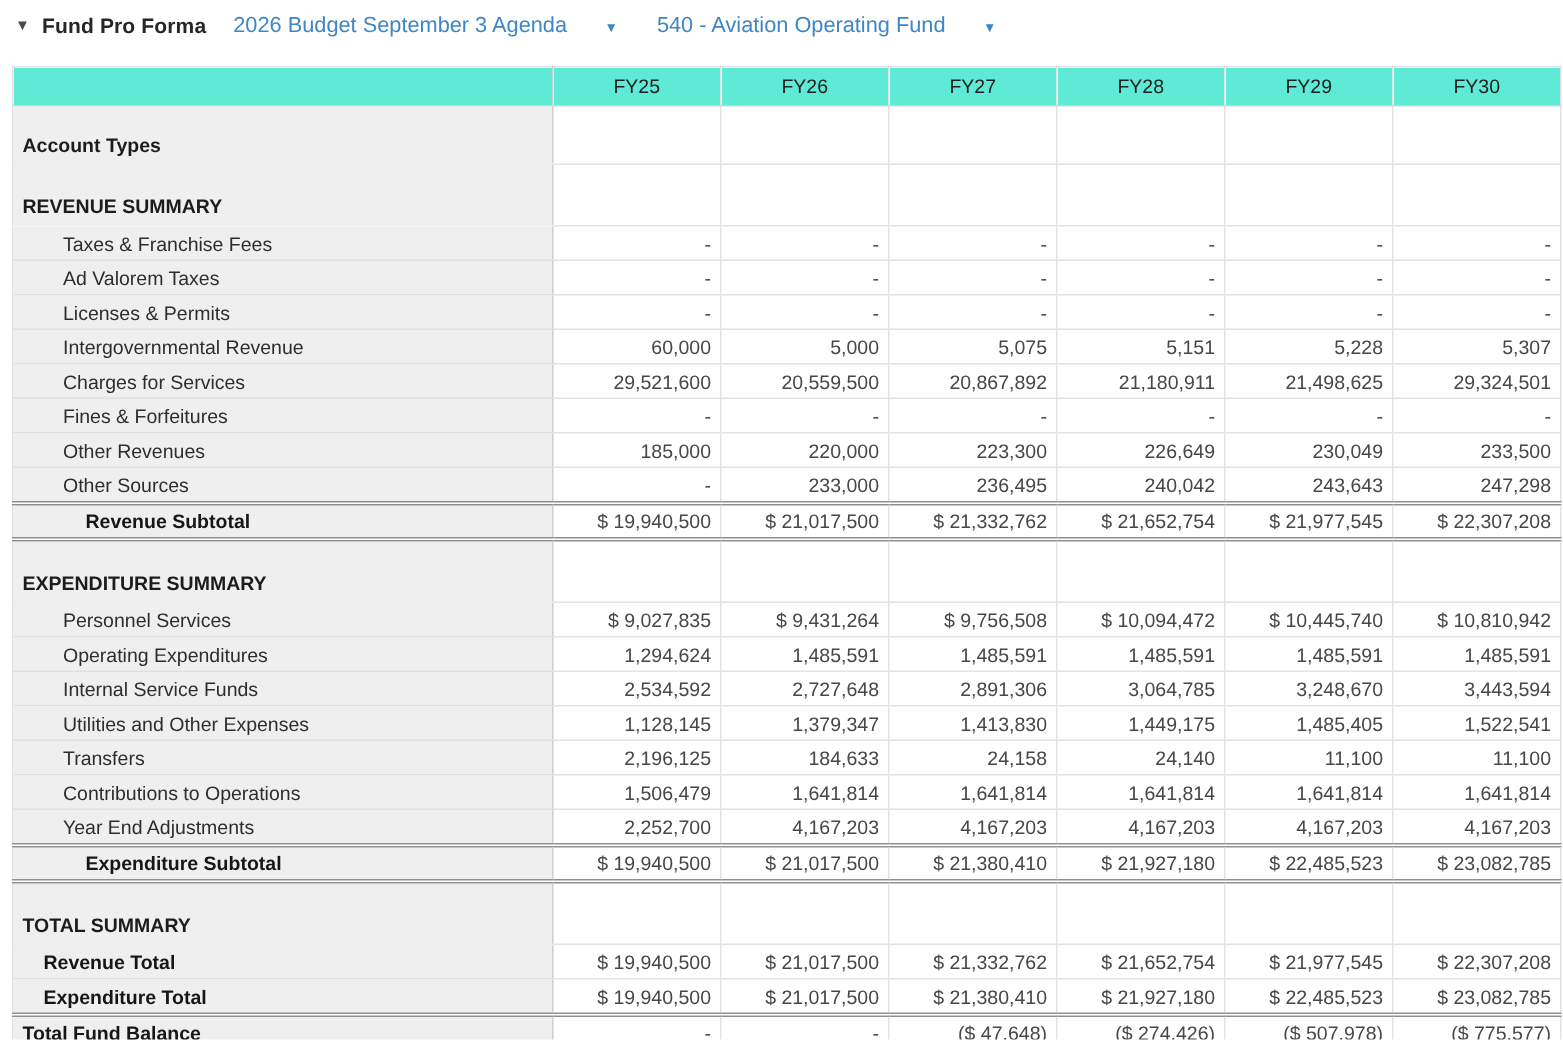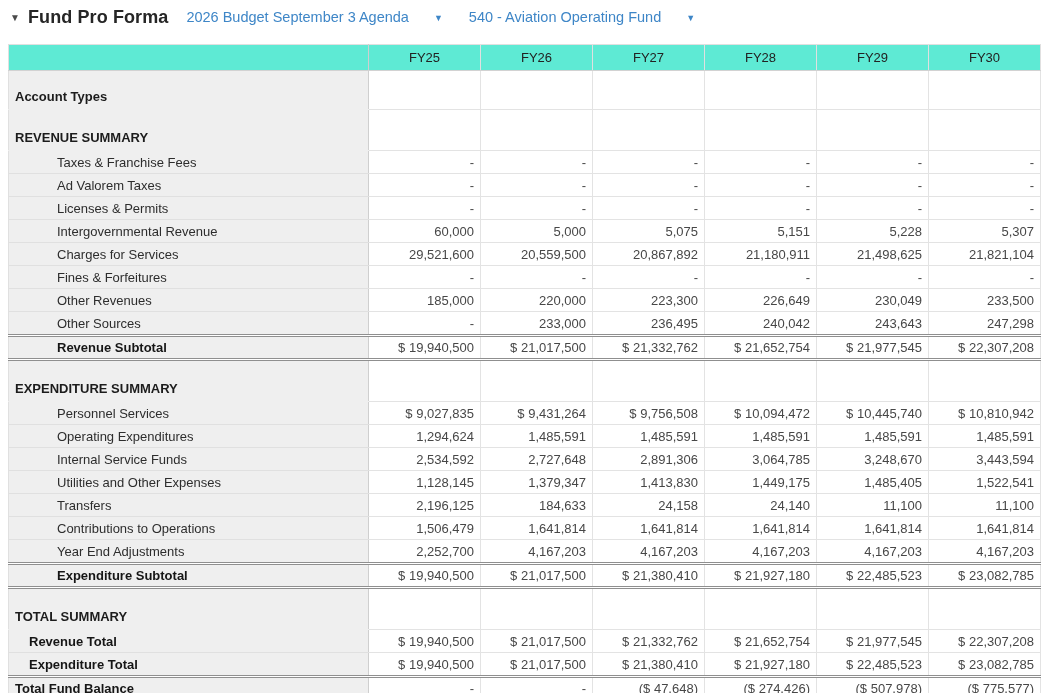--- a/index.html
+++ b/index.html
@@ -1,21 +1,21 @@
 <!DOCTYPE html>
 <html><head>
 <meta charset="utf-8">
 <style>
   html,body{margin:0;padding:0;background:#ffffff;}
   body{width:1042px;height:693px;font-family:"Liberation Sans","DejaVu Sans",sans-serif;overflow:hidden;}
 
   
   .topbar{display:flex;align-items:center;height:34px;padding-left:10px;}
   .collapse-tri{font-size:10px;color:#4a4a4a;width:18px;cursor:pointer;}
-  .page-title{font-weight:bold;font-size:18px;color:#262626;margin-right:18px;letter-spacing:.1px;}
+  .page-title{font-weight:bold;font-size:14px;color:#262626;margin-right:18px;letter-spacing:.1px;}
   .dd-link{display:flex;align-items:center;color:#3e86c7;font-size:14.5px;margin-right:26px;cursor:pointer;gap:16px;}
   .dd-link .lbl{margin-right:9px;}
   .dd-link .arr{font-size:9px;padding-top:2px;}
 
   
   table{border-collapse:collapse;table-layout:fixed;margin:10px 0 0 8px;width:1032px;font-size:13px;}
   col.c-label{width:360px;}
   col.c-fy{width:112px;}
   th,td{padding:0;line-height:1;overflow:hidden;white-space:nowrap;}
 
@@ -32,21 +32,21 @@
   
   tr.r-account td{height:32px;vertical-align:bottom;}
   tr.r-account td.lab{font-weight:bold;color:#1c1c1c;border-top:1px solid #efefef;border-bottom:1px solid #efefef;padding-bottom:6px;}
   tr.r-account td.num{padding-bottom:4px;}
 
   tr.r-section td{height:34px;vertical-align:bottom;}
   tr.r-section td.lab{font-weight:bold;color:#1c1c1c;border-top:1px solid #efefef;border-bottom:1px solid #efefef;padding-bottom:6px;}
   tr.r-section td.num{padding-bottom:4px;}
 
   tr.r-item td{height:22px;vertical-align:middle;}
-  tr.r-item td.lab{padding-left:48px;}
+  tr.r-item td.lab{padding-left:33px;}
 
   tr.r-subtotal td{height:21px;vertical-align:middle;
       border-top:3px double #8f8f8f;border-bottom:3px double #8f8f8f;}
   tr.r-subtotal td.lab{font-weight:bold;color:#161616;padding-left:48px;}
 
   tr.r-total-item td{height:22px;vertical-align:middle;}
   tr.r-total-item td.lab{font-weight:bold;color:#161616;padding-left:20px;}
 
   tr.r-grand td{height:21px;vertical-align:middle;
       border-top:3px double #8f8f8f;border-bottom:3px double #8f8f8f;}
@@ -144,21 +144,21 @@
         <td class="num">5,228</td>
         <td class="num">5,307</td>
       </tr>
       <tr class="r-item">
         <td class="lab">Charges for Services</td>
         <td class="num">29,521,600</td>
         <td class="num">20,559,500</td>
         <td class="num">20,867,892</td>
         <td class="num">21,180,911</td>
         <td class="num">21,498,625</td>
-        <td class="num">21,821,104</td>
+        <td class="num">29,324,501</td>
       </tr>
       <tr class="r-item">
         <td class="lab">Fines &amp; Forfeitures</td>
         <td class="num">-</td>
         <td class="num">-</td>
         <td class="num">-</td>
         <td class="num">-</td>
         <td class="num">-</td>
         <td class="num">-</td>
       </tr>

